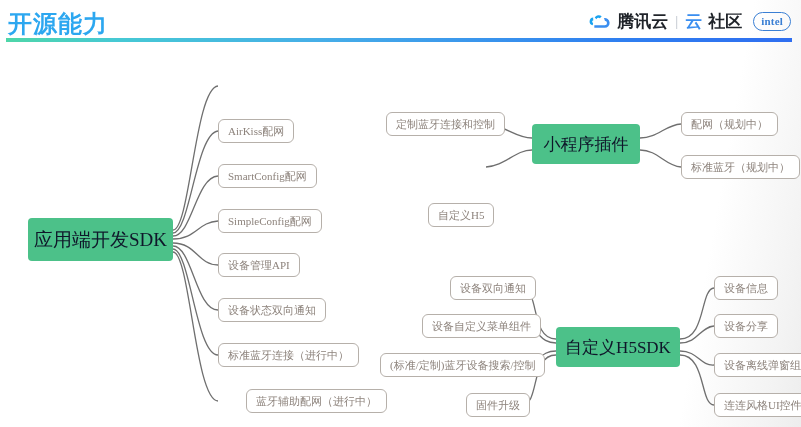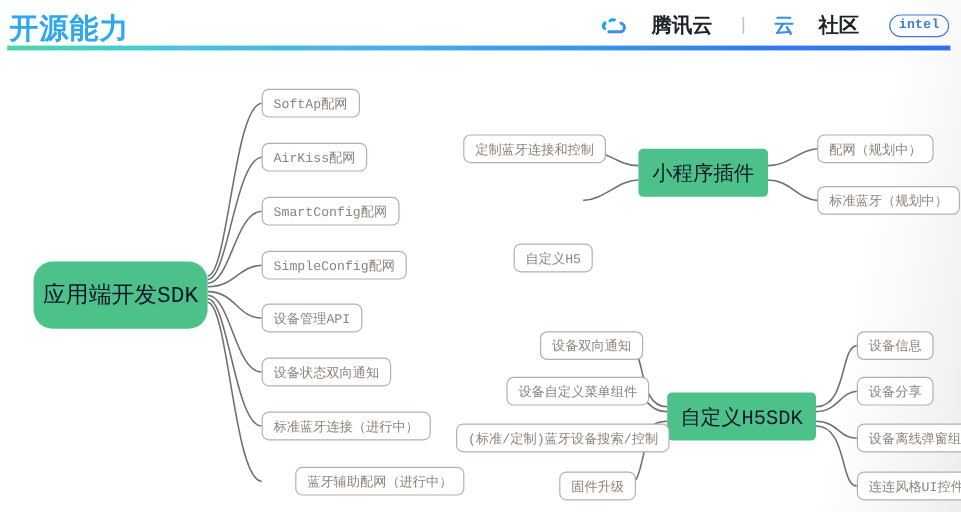--- a/index.html
+++ b/index.html
@@ -6,21 +6,21 @@
     margin: 0;
     padding: 0;
     background: #ffffff;
   }
   #slide {
     position: relative;
     width: 801px;
     height: 427px;
     background: #ffffff;
     overflow: hidden;
-    font-family: Liberation Mono, monospace;
+    font-family: Liberation Serif, serif;
   }
   
   #bg-shade {
     position: absolute;
     inset: 0;
     background: linear-gradient(100deg, #ffffff 0%, #ffffff 86%, #f3f3f3 96%, #ededed 100%);
     pointer-events: none;
   }
 
   
@@ -37,21 +37,21 @@
     color: #2ca7f0;
     letter-spacing: 1px;
     white-space: nowrap;
   }
   #brand-bar {
     position: absolute;
     right: 10px; top: 9px;
     height: 24px;
     display: flex;
     align-items: center;
-    gap: 20px;
+    gap: 6px;
   }
   #cloud-mark { width: 22px; height: 17px; display: block; }
   .brand-text {
     font-size: 17px;
     font-weight: 700;
     color: #1f2329;
     letter-spacing: 0px;
     white-space: nowrap;
   }
   .brand-sep {
@@ -119,21 +119,21 @@
     font-size: 11px;
     height: 24px;
     padding: 0 9px;
   }
   .root {
     background: #4cc189;
     border-radius: 5px;
     color: #0f172a;
     font-weight: 400;
   }
-  .root.big   { font-size: 19px; height: 56px; padding: 0 14px; border-radius: 16px; }
+  .root.big   { font-size: 19px; height: 43px; padding: 0 14px; border-radius: 4px; }
   .root.mid   { font-size: 17px; height: 40px; padding: 0 13px; border-radius: 4px; }
 </style>
 </head>
 <body>
 
 <div id="slide">
   <div id="bg-shade"></div>
 
   <div id="header">
     <div id="page-title">开源能力</div>
@@ -178,21 +178,20 @@
       <path class="link-path" d="M556 311 C 530 311, 540 361, 522 361"></path>
 
       <path class="link-path" d="M680 295 C 706 295, 700 245, 714 244"></path>
       <path class="link-path" d="M680 299 C 698 299, 700 283, 714 282"></path>
       <path class="link-path" d="M680 307 C 698 307, 700 322, 714 321"></path>
       <path class="link-path" d="M680 311 C 706 311, 700 361, 714 361"></path>
     </svg>
 
     <div class="node root big" style="left:28px; top:174px; width:145px;">应用端开发SDK</div>
 
-    <div class="node leaf" style="left:218px; top:30px;">SoftAp配网</div>
     <div class="node leaf" style="left:218px; top:75px;">AirKiss配网</div>
     <div class="node leaf" style="left:218px; top:120px;">SmartConfig配网</div>
     <div class="node leaf" style="left:218px; top:165px;">SimpleConfig配网</div>
     <div class="node leaf" style="left:218px; top:209px;">设备管理API</div>
     <div class="node leaf" style="left:218px; top:254px;">设备状态双向通知</div>
     <div class="node leaf" style="left:218px; top:299px;">标准蓝牙连接（进行中）</div>
     <div class="node leaf" style="left:218px; top:345px;margin-left:28px;">蓝牙辅助配网（进行中）</div>
 
     <div class="node root mid" style="left:532px; top:80px; width:108px;">小程序插件</div>
 

